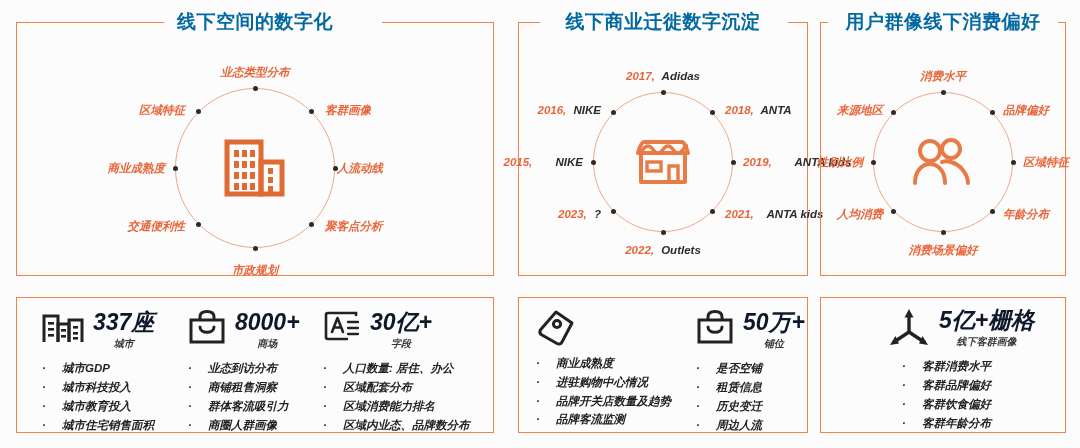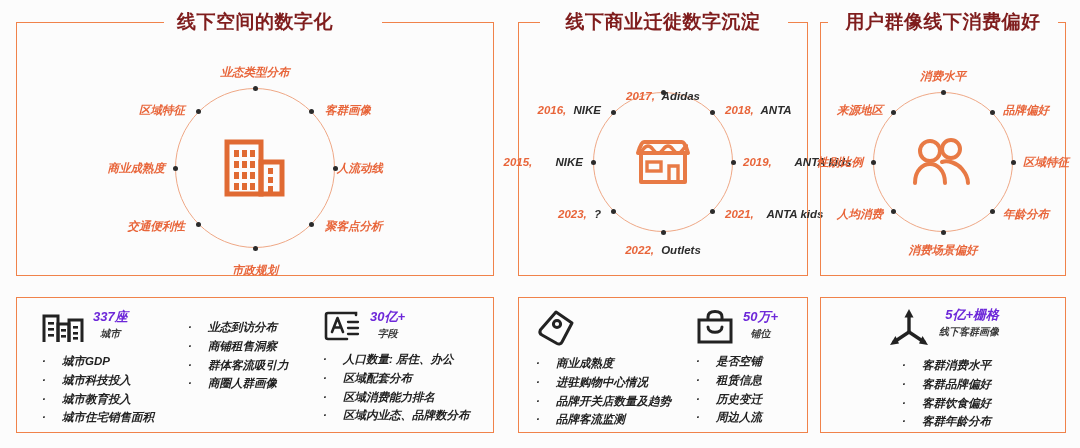--- a/index.html
+++ b/index.html
@@ -16,21 +16,21 @@
   .panel{position:absolute;box-sizing:border-box;}
   .panel .edge{position:absolute;background:#f0824a;}
   .panel .edge.left{left:0;top:0;width:1.4px;bottom:0;}
   .panel .edge.right{right:0;top:0;width:1.4px;bottom:0;}
   .panel .edge.bottom{left:0;right:0;bottom:0;height:1.4px;}
   .panel .edge.top-l{left:0;top:0;height:1.4px;}
   .panel .edge.top-r{right:0;top:0;height:1.4px;}
 
   .panel-title{
     position:absolute;top:-13px;left:50%;transform:translateX(-50%);
-    color:#7f1d1d;font-size:19px;font-weight:700;white-space:nowrap;
+    color:#0369a1;font-size:19px;font-weight:700;white-space:nowrap;
     letter-spacing:.5px;background:transparent;padding:0 10px;
   }
 
   
   .circle-wrap{position:absolute;}
   .ring{
     position:absolute;border-radius:50%;
     border:1.1px solid #efa886;
     box-sizing:border-box;
   }
@@ -50,22 +50,22 @@
   .lbl-l{transform:translate(-100%,-50%);}
   .lbl-r{transform:translate(0,-50%);}
 
   .center-icon{position:absolute;left:50%;top:50%;transform:translate(-50%,-50%);}
 
   
   .statcol{position:absolute;}
   .stat-head{display:flex;align-items:flex-start;gap:9px;}
   .stat-icon{flex:0 0 auto;}
   .stat-num{
-    color:#6d28d9;font-size:13px;font-weight:700;font-style:italic;
-    line-height:1.05;white-space:nowrap;text-align:right;
+    color:#0f172a;font-size:23px;font-weight:700;font-style:italic;
+    line-height:1.05;white-space:nowrap;
   }
   .stat-unit{
     color:#3a3a3a;font-size:10px;font-weight:700;font-style:italic;
     text-align:center;margin-top:3px;white-space:nowrap;
   }
   .stat-list{margin:8px 0 0 0;padding:0;list-style:none;}
   .stat-list li{
     display:flex;align-items:baseline;
     font-size:11.5px;font-weight:700;font-style:italic;color:#222;
     line-height:1.62;white-space:nowrap;
@@ -149,21 +149,21 @@
 
       <div class="node" style="left:106px;top:26px;"></div>
       <div class="node" style="left:155.5px;top:46.5px;"></div>
       <div class="node" style="left:176px;top:96px;"></div>
       <div class="node" style="left:155.5px;top:145.5px;"></div>
       <div class="node" style="left:106px;top:166px;"></div>
       <div class="node" style="left:56.5px;top:145.5px;"></div>
       <div class="node" style="left:36px;top:96px;"></div>
       <div class="node" style="left:56.5px;top:46.5px;"></div>
 
-      <div class="lbl mixed lbl-c" style="left:106px;top:10px;margin-top:20px;">
+      <div class="lbl mixed lbl-c" style="left:106px;top:10px;">
         <span class="yr" style="margin-right: 4px;">2017,</span>
         <span class="nm">Adidas</span>
       </div>
       <div class="lbl mixed lbl-r" style="left:168px;top:44px;">
         <span class="yr" style="margin-right: 4px;">2018,</span>
         <span class="nm">ANTA</span>
       </div>
       <div class="lbl mixed lbl-r" style="left:186px;top:96px;">
         <span class="yr" style="margin-right: 20px;">2019,</span>
         <span class="nm">ANTA kids</span>
@@ -285,20 +285,33 @@
             <span>城市教育投入</span>
           </li>
         <li>
             <span class="bullet">·</span>
             <span>城市住宅销售面积</span>
           </li>
       </ul>
     </div>
 
     <div class="statcol" style="left:172px;top:13px;width:140px;">
+      <div class="stat-head">
+        <div class="stat-icon">
+          <svg width="38" height="34" viewBox="0 0 38 34">
+            <path d="M12 10 V7 C12 3.5 14.5 1.5 19 1.5 C23.5 1.5 26 3.5 26 7 V10" fill="none" stroke="#222" stroke-width="3"></path>
+            <rect x="3" y="10" width="32" height="22" fill="none" stroke="#222" stroke-width="3"></rect>
+            <path d="M12 17 C12 24 26 24 26 17" fill="none" stroke="#222" stroke-width="3" stroke-linecap="round"></path>
+          </svg>
+        </div>
+        <div>
+          <div class="stat-num">8000+</div>
+          <div class="stat-unit">商场</div>
+        </div>
+      </div>
       <ul class="stat-list">
         <li>
             <span class="bullet">·</span>
             <span>业态到访分布</span>
           </li>
         <li>
             <span class="bullet">·</span>
             <span>商铺租售洞察</span>
           </li>
         <li>

